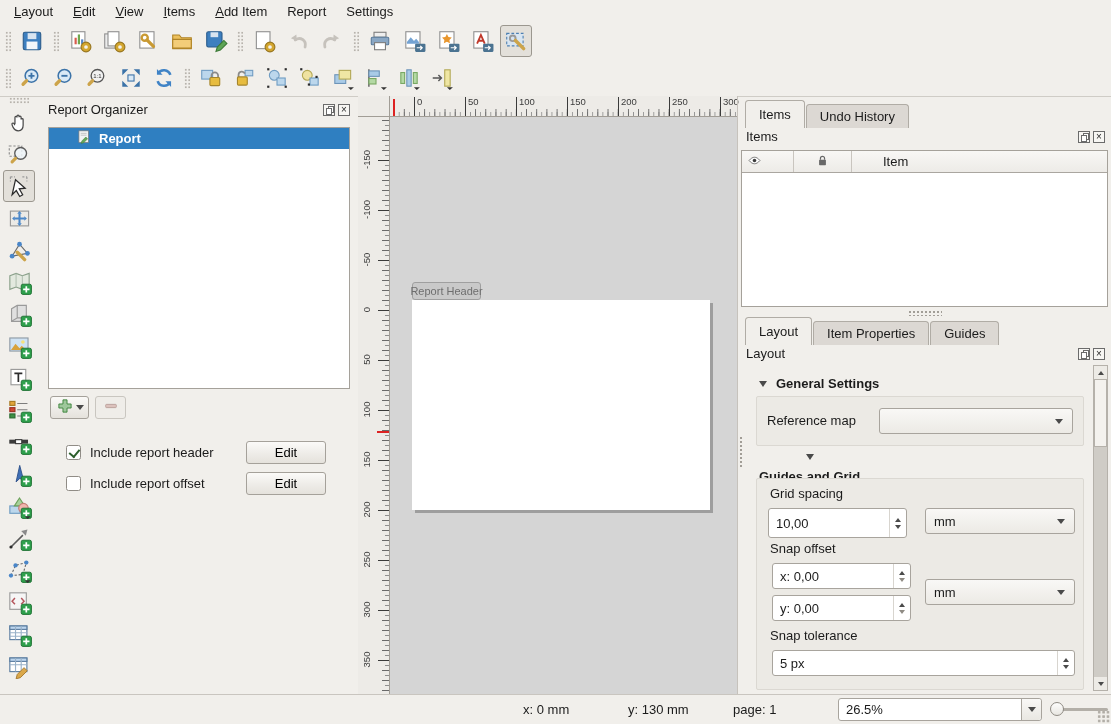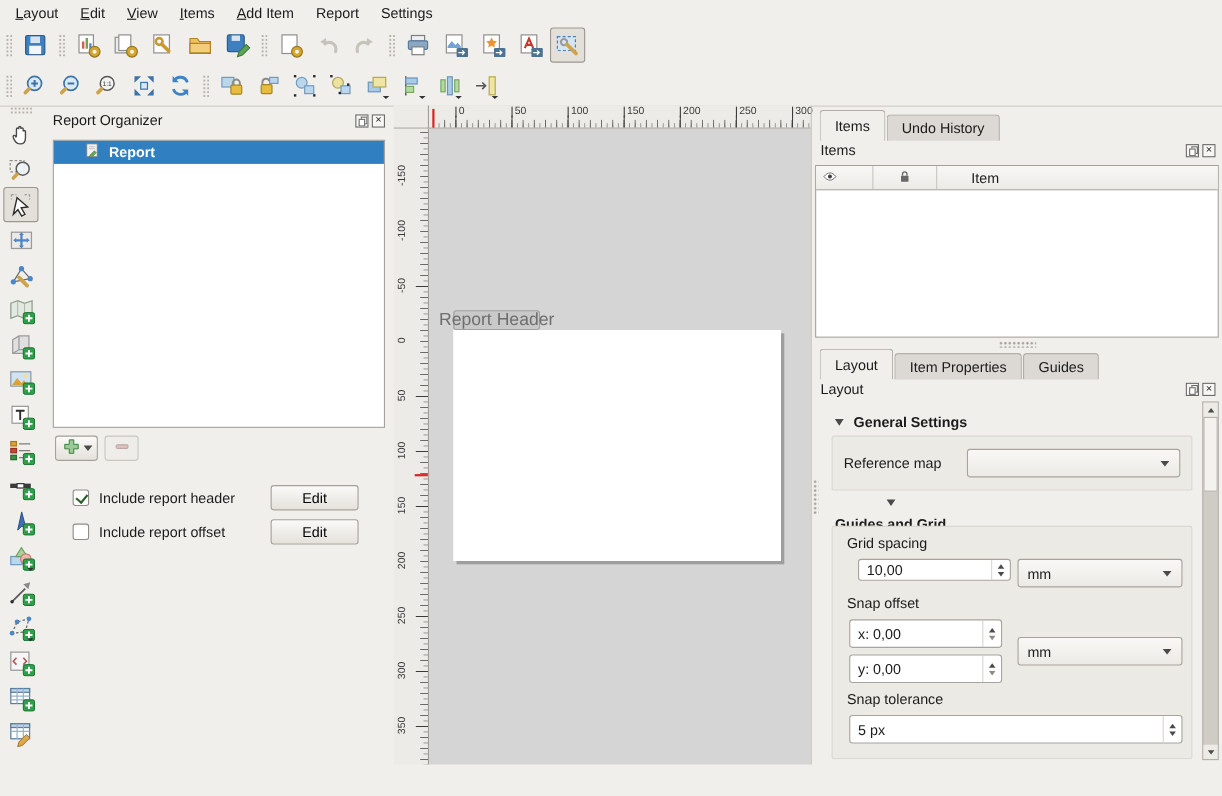--- a/index.html
+++ b/index.html
@@ -72,22 +72,22 @@
                          linear-gradient(180deg,#6a6a6a 0 1px,transparent 1px),
                          linear-gradient(180deg,#8f8f8f 0 1px,transparent 1px);
         background-size:11px 50px,7px 10px,4px 5px;background-repeat:repeat-y;
         background-position:right 0 top 43px,right 0 top 43px,right 0 top 43px;}
   .vlabel{position:absolute;left:-12px;width:40px;text-align:center;font-size:9.5px;color:#3b3b3b;
         transform:rotate(-90deg);line-height:11px;}
   .vmark{position:absolute;top:314px;right:0;width:12px;height:2px;background:#dd2222;}
   .viewport{position:absolute;left:32px;top:21px;right:0;bottom:0;background:#d5d5d5;overflow:hidden;}
   .page{position:absolute;left:22px;top:183px;width:298px;height:210px;background:#ffffff;
         box-shadow:3px 3px 0 rgba(188,120,120,0);box-shadow:3px 3px 0 #9e9e9e;}
-  .pagetab{position:absolute;left:22px;top:165px;width:79px;height:18px;background:#c9c9c9;
-        border:1px solid #9f9f9f;border-radius:3px;box-sizing:border-box;font-size:16px;color:#6e6e6e;
+  .pagetab{position:absolute;left:22px;top:165px;width:69px;height:18px;background:#c9c9c9;
+        border:1px solid #9f9f9f;border-radius:3px;box-sizing:border-box;font-size:11px;color:#6e6e6e;
         display:flex;align-items:center;justify-content:center;white-space:nowrap;}
   
   .rightpanel{width:374px;position:relative;border-left:1px solid #c6c2bc;box-sizing:border-box;}
   .tabbar{position:absolute;left:0;right:0;display:flex;align-items:flex-end;padding-left:7px;gap:1px;}
   #items-tabbar{top:3px;height:29px;}
   #layout-tabbar{top:220px;height:29px;}
   .tab{height:24px;padding:0 13px;display:flex;align-items:center;font-size:13px;background:#dcd8d3;
         border:1px solid #b0aca5;border-bottom:none;border-radius:3.5px 3.5px 0 0;box-sizing:border-box;white-space:nowrap;}
   .tab.active{background:#f1efeb;height:28px;}
   .tablebox{position:absolute;left:3px;top:54px;width:367px;height:157px;background:#fff;border:1px solid #a5a19a;box-sizing:border-box;}
@@ -655,21 +655,21 @@
             <span class="carr"></span>
           </div>
         </div>
 
         <div class="sechdr" id="sec-guides">
           <span class="tri"></span>
           <span>Guides and Grid</span>
         </div>
         <div class="groupbox" id="group-guides">
           <span class="flabel" style="left:13px;top:7px;">Grid spacing</span>
-          <div class="spin" style="left:23px;top:29px;width:139px;height:20px;">
+          <div class="spin" style="left:11px;top:29px;width:139px;height:30px;">
             <input value="10,00" style="">
             <span class="spinbtns">
                 <span class="sarr-up"></span>
                 <span class="sarr-dn" style="border-top-color:#4a4a4a;"></span>
               </span>
           </div>
           <div class="combo" style="left:168px;top:29px;width:150px;height:26px;">
             <span>mm</span>
             <span class="carr"></span>
           </div>
@@ -710,13 +710,27 @@
             </div>
           <div class="sc-thumb"></div>
           <div class="sc-arrow sc-dn">
               <span class="sarr-dn" style="border-top-color:#4a4a4a;"></span>
             </div>
         </div>
       </div>
     </div>
   </div>
 
+  <div class="statusbar">
+    <span class="st-text" id="st-x">x: 0 mm</span>
+    <span class="st-text" id="st-y">y: 130 mm</span>
+    <span class="st-text" id="st-page">page: 1</span>
+    <div class="zoombox">
+      <input value="26.5%" style="">
+      <span class="zbtn">
+          <span class="carr"></span>
+        </span>
+    </div>
+    <div class="slider-groove"></div>
+    <div class="slider-handle"></div>
+    <div class="grip"></div>
+  </div>
 </div>
 
 </body></html>

